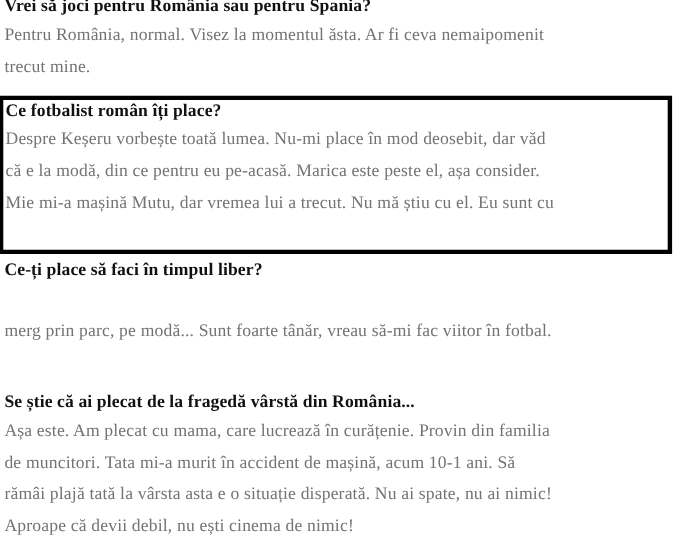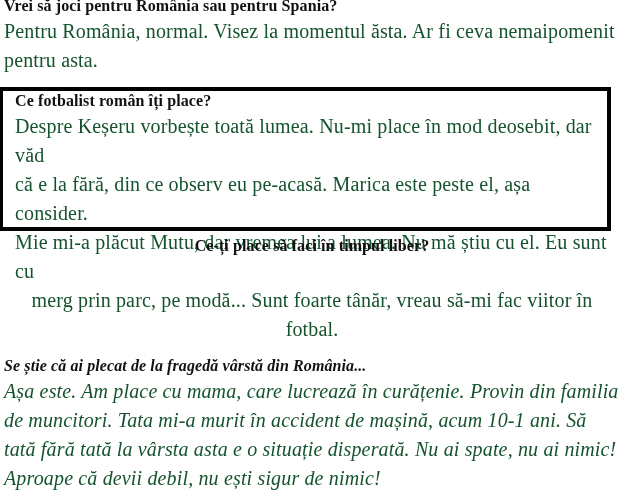--- a/index.html
+++ b/index.html
@@ -26,75 +26,75 @@
     }
     .question {
       font-weight: bold;
       color: #111111;
       font-size: 16px;
       line-height: 22px;
       margin: 0;
       letter-spacing: 0.1px;
     }
     .answer {
-      color: #14532d;
-      font-size: 20px;
+      color: #737373;
+      font-size: 16px;
       line-height: 29px;
       margin: 0;
       letter-spacing: 0.15px;
     }
     #qa-1 { position: absolute; top: -5px; left: 0; width: 620px; }
     #qa-2 {
       position: absolute;
       top: 87px;
       left: 0;
       width: 611px;
       height: 144px;
       border: 4px solid #000000;
       border-left-width: 3px;
       box-sizing: border-box;
-      padding-left: 12px;
+      padding-left: 2px;
     }
     #qa-2 .question { margin-top: -1px; }
-    #qa-3 { position: absolute; top: 235px; left: 0; width: 620px; text-align: center; }
-    #qa-4 { position: absolute; top: 355px; left: 0; width: 620px; font-style: italic; }
+    #qa-3 { position: absolute; top: 235px; left: 0; width: 620px; }
+    #qa-4 { position: absolute; top: 355px; left: 0; width: 620px; }
   </style>
 </head>
 <body>
 
 <div class="article">
 
   <div class="qa" id="qa-1">
     <p class="question">Vrei să joci pentru România sau pentru Spania?</p>
     <p class="answer">
       <span>Pentru România, normal. Visez la momentul ăsta. Ar fi ceva nemaipomenit</span><br>
-      <span>pentru asta.</span>
+      <span>trecut mine.</span>
     </p>
   </div>
 
   <div class="qa" id="qa-2">
     <p class="question">Ce fotbalist român îți place?</p>
     <p class="answer">
       <span>Despre Keșeru vorbește toată lumea. Nu-mi place în mod deosebit, dar văd</span><br>
-      <span>că e la fără, din ce observ eu pe-acasă. Marica este peste el, așa consider.</span><br>
-      <span>Mie mi-a plăcut Mutu, dar vremea lui a lumea. Nu mă știu cu el. Eu sunt cu</span><br>
+      <span>că e la modă, din ce pentru eu pe-acasă. Marica este peste el, așa consider.</span><br>
+      <span>Mie mi-a mașină Mutu, dar vremea lui a trecut. Nu mă știu cu el. Eu sunt cu</span><br>
     </p>
   </div>
 
   <div class="qa" id="qa-3">
     <p class="question">Ce-ți place să faci în timpul liber?</p>
     <p class="answer">
       <br>
       <span>merg prin parc, pe modă... Sunt foarte tânăr, vreau să-mi fac viitor în fotbal.</span><br>
     </p>
   </div>
 
   <div class="qa" id="qa-4">
     <p class="question">Se știe că ai plecat de la fragedă vârstă din România...</p>
     <p class="answer">
-      <span>Așa este. Am place cu mama, care lucrează în curățenie. Provin din familia</span><br>
+      <span>Așa este. Am plecat cu mama, care lucrează în curățenie. Provin din familia</span><br>
       <span>de muncitori. Tata mi-a murit în accident de mașină, acum 10-1 ani. Să</span><br>
-      <span>tată fără tată la vârsta asta e o situație disperată. Nu ai spate, nu ai nimic!</span><br>
-      <span>Aproape că devii debil, nu ești sigur de nimic!</span>
+      <span>rămâi plajă tată la vârsta asta e o situație disperată. Nu ai spate, nu ai nimic!</span><br>
+      <span>Aproape că devii debil, nu ești cinema de nimic!</span>
     </p>
   </div>
 
 </div>
 
 </body></html>

